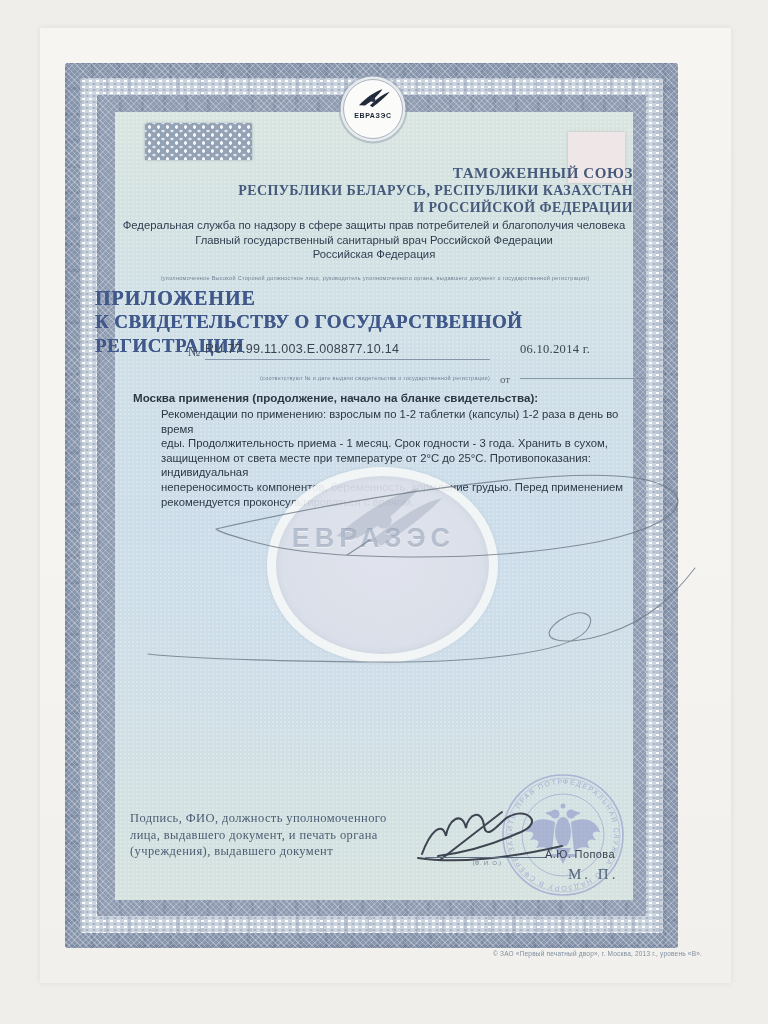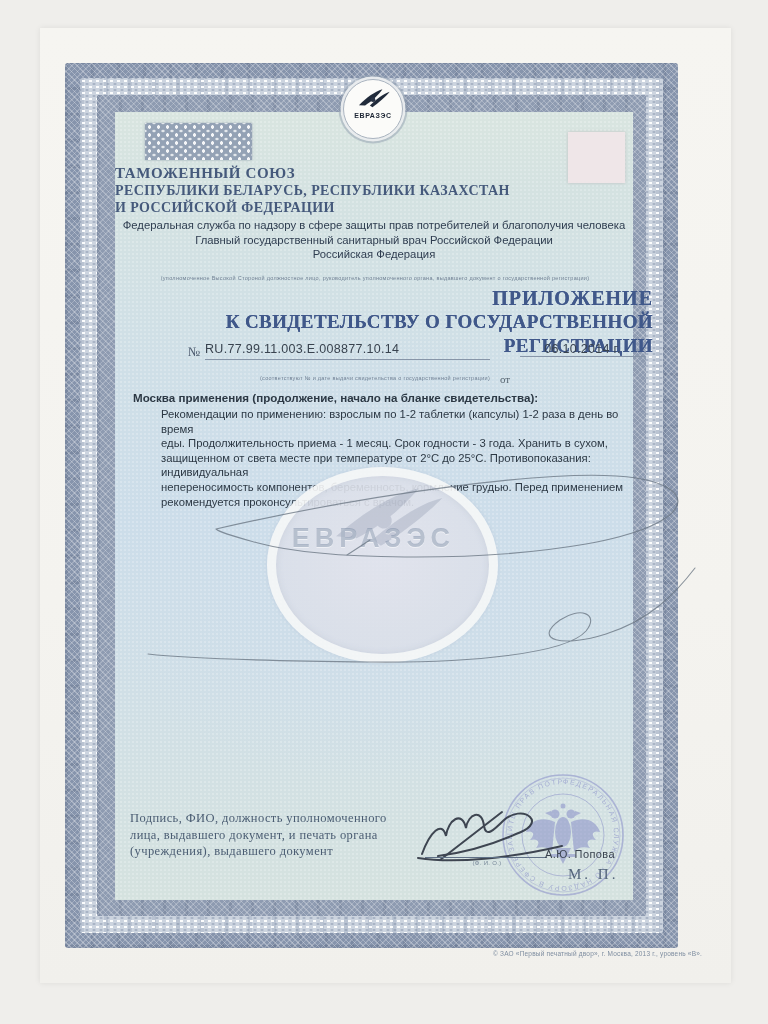--- a/index.html
+++ b/index.html
@@ -72,45 +72,45 @@
     background:#fbfbf9;border:1.5px solid #aab4c0;
     box-shadow:0 0 0 2.5px rgba(240,242,243,.9),0 0 0 4.5px rgba(150,163,180,.5),0 1px 4px rgba(30,40,60,.3);
     display:flex;flex-direction:column;align-items:center;justify-content:flex-start;
   }
   .logo-bird{width:34px;height:26px;margin-top:5px;}
   .logo-text{
     font-family:"Liberation Sans",sans-serif;font-size:7px;font-weight:bold;
     color:#1c2534;letter-spacing:.6px;margin-top:1px;
   }
   
-  .hdr{left:75px;top:136px;width:518px;text-align:left;color:#45597b;
+  .hdr{left:75px;top:136px;width:518px;text-align:right;color:#45597b;
        font-family:"Liberation Serif",serif;font-weight:bold;}
   .hdr .h1{font-size:15px;letter-spacing:.6px;line-height:18px;}
   .hdr .h2{font-size:14px;letter-spacing:.4px;line-height:17px;}
   .hdr-sans{left:75px;top:190px;width:518px;text-align:center;
        font-family:"Liberation Sans",sans-serif;color:#2f3d50;}
   .hdr-sans .s1{font-size:11.3px;line-height:14.5px;}
   .fineprint{
     font-size:5.5px;color:#5d6e84;letter-spacing:.3px;opacity:.85;
     filter:blur(.4px);text-align:center;white-space:nowrap;overflow:hidden;
   }
   .fp-top{left:115px;top:247px;width:440px;}
   .fp-num{left:145px;top:347px;width:380px;}
-  .title{left:55px;top:258px;width:558px;text-align:right;
+  .title{left:55px;top:258px;width:558px;text-align:left;
     font-family:"Liberation Serif",serif;font-weight:bold;color:#40588a;}
   .title .t1{font-size:20px;letter-spacing:1px;line-height:24px;text-shadow:0 0 .5px #40588a;}
   .title .t2{font-size:19px;letter-spacing:.4px;line-height:24px;text-shadow:0 0 .5px #40588a;}
   
   .numrow{left:75px;top:314px;width:518px;height:20px;font-size:12.5px;color:#39434f;}
   .num-label{left:73px;top:2px;font-family:"Liberation Serif",serif;color:#4c5a6e;font-size:13px;}
   .num-value{left:90px;top:0;width:285px;text-align:left;border-bottom:1px solid #8795a8;
              padding-bottom:3px;letter-spacing:.3px;}
   .num-ot{left:385px;top:3px;font-family:"Liberation Serif",serif;color:#55636f;font-size:11px;margin-top:28px;}
-  .num-date{left:405px;top:0;width:125px;text-align:center;border-bottom:1px solid #8795a8;
-            padding-bottom:0;letter-spacing:.3px;}
+  .num-date{left:405px;top:0;width:125px;border-bottom:1px solid #8795a8;
+            padding-bottom:21px;letter-spacing:.3px;font-family:Liberation Serif, serif;}
   
   .bodyblock{left:93px;top:362px;width:514px;color:#2c3844;}
   .body-heading{font-size:11.6px;font-weight:bold;line-height:15px;margin-bottom:2px;}
   .body-text{font-size:11.3px;line-height:14.6px;white-space:pre-line;margin-left:28px;}
   
   .wm-circle{
     left:227px;top:439px;width:213px;height:178px;border-radius:50%;
     background:radial-gradient(ellipse at 50% 45%,#e3e4ee 0%,#dde1ea 55%,#dadfe9 100%);
     border:9px solid rgba(248,250,249,.92);
     box-shadow:0 0 4px rgba(160,175,195,.35), inset 0 0 6px rgba(150,160,185,.25);

